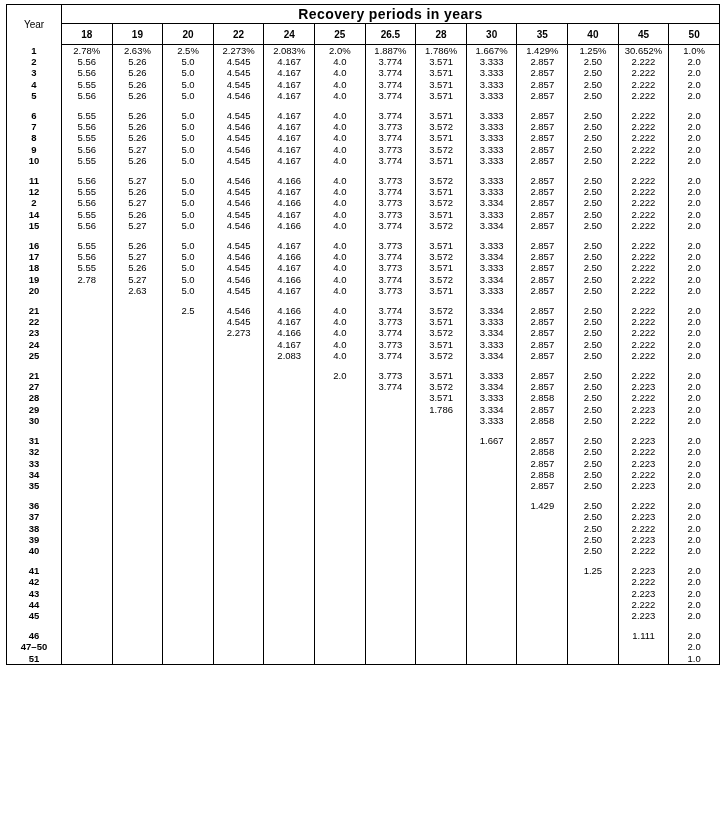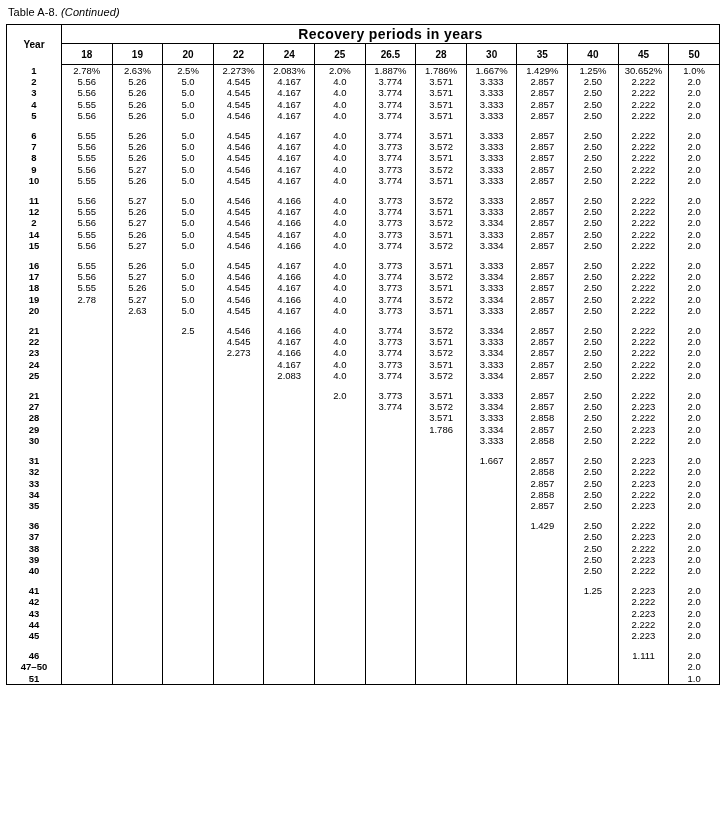--- a/index.html
+++ b/index.html
@@ -48,21 +48,21 @@
     border-bottom: 1.2px solid #000;
     border-left: 1.2px solid #000;
     font-size: 14px;
     font-weight: bold;
     height: 18px;
     letter-spacing: 0.4px;
   }
   th.year-head {
     border-right: 1.2px solid #000;
     font-size: 10px;
-    font-weight: bold;
+    font-weight: normal;
     vertical-align: middle;
     width: 55px;
   }
   th.col-head {
     border-right: 1.2px solid #000;
     border-bottom: 1.5px solid #000;
     font-size: 10px;
     font-weight: bold;
     height: 20px;
     text-align: center;
@@ -92,24 +92,20 @@
   tr.gap td {
     height: 9px;
     line-height: 9px;
   }
 </style>
 </head>
 <body>
 
 <div class="page">
 
-  <div class="caption">
-    <span>Table A-8.</span>
-    <span class="cont">(Continued)</span>
-  </div>
 
   <table class="depr">
     <colgroup id="depr-colgroup">
         <col style="width: 55px;">
         <col style="width: 50.6154px;">
         <col style="width: 50.6154px;">
         <col style="width: 50.6154px;">
         <col style="width: 50.6154px;">
         <col style="width: 50.6154px;">
         <col style="width: 50.6154px;">

